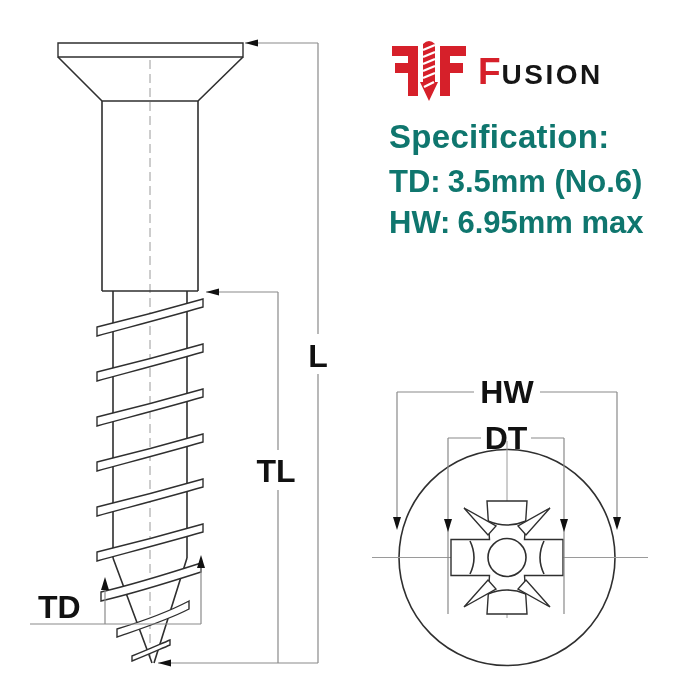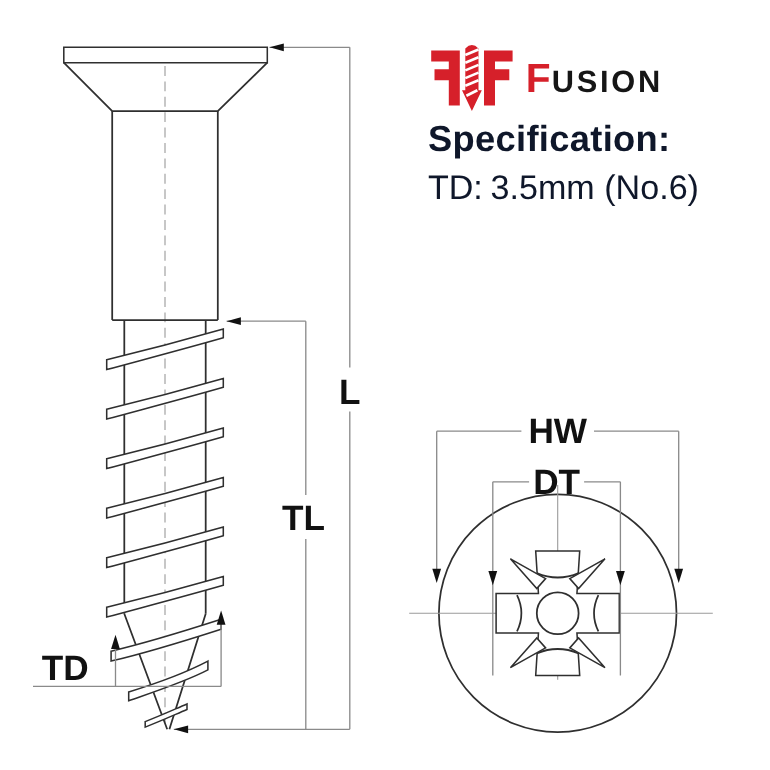--- a/index.html
+++ b/index.html
@@ -9,25 +9,25 @@
   }
   svg{position:absolute;left:0;top:0;}
   
   .logo{position:absolute;left:388px;top:36px;display:flex;align-items:center;}
   .logo-icon{width:82px;height:70px;flex:0 0 auto;}
   .brand-text{margin-left:8px;margin-top:8px;color:#161616;font-weight:bold;line-height:25px;white-space:nowrap;}
   .brand-line{display:block;}
   .brand-initial{font-size:37px;color:#d6202a;font-weight:bold;letter-spacing:1px;}
   .brand-rest{font-size:28px;font-weight:bold;letter-spacing:2.5px;}
   
-  .specs{position:absolute;left:389px;top:107px;color:#0f172a;}
+  .specs{position:absolute;left:389px;top:118px;color:#0f766e;}
   .spec-heading{font-size:33px;font-weight:bold;margin:0 0 5px 0;letter-spacing:0.3px;}
   .spec-row{font-size:31px;line-height:41px;white-space:nowrap;}
-  .spec-label{font-weight:normal;margin-right:7px;}
-  .spec-value{font-weight:normal;}
+  .spec-label{font-weight:bold;margin-right:7px;}
+  .spec-value{font-weight:bold;}
   
   .outline{fill:none;stroke:#2f2f2f;stroke-width:1.6;}
   .outline-fill{fill:#ffffff;stroke:#2f2f2f;stroke-width:1.4;}
   .dim{fill:none;stroke:#8a8a8a;stroke-width:1.2;}
   .cline{fill:none;stroke:#9a9a9a;stroke-width:1;}
   .arrow{fill:#111;stroke:none;}
   .dimlabel{font-family:"Liberation Sans",sans-serif;font-weight:bold;font-size:32px;fill:#111;}
 </style>
 </head>
 <body>
@@ -135,15 +135,16 @@
       </g>
     </svg>
     <div class="brand-text">
       <span class="brand-line"><span class="brand-initial">F</span><span class="brand-rest">USION</span></span>
     </div>
   </div>
 
   <div class="specs">
     <div class="spec-heading">Specification:</div>
     <div class="spec-row"><span class="spec-label">TD:</span><span class="spec-value">3.5mm (No.6)</span></div>
+    <div class="spec-row"><span class="spec-label">HW:</span><span class="spec-value">6.95mm max</span></div>
   </div>
 
 </div>
 
 </body></html>

